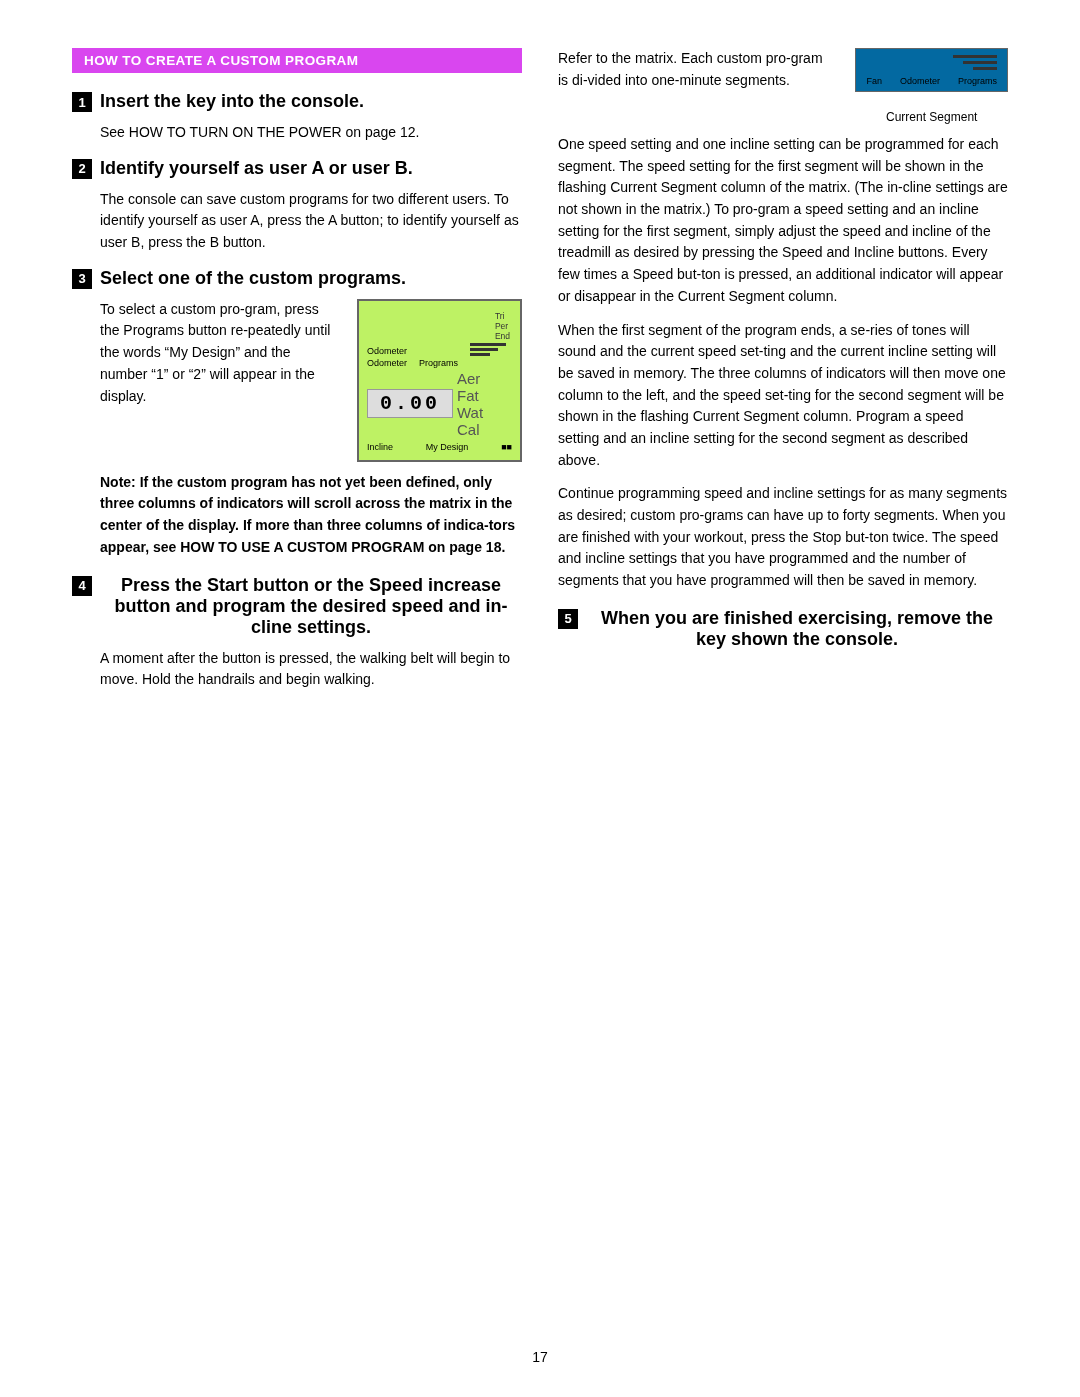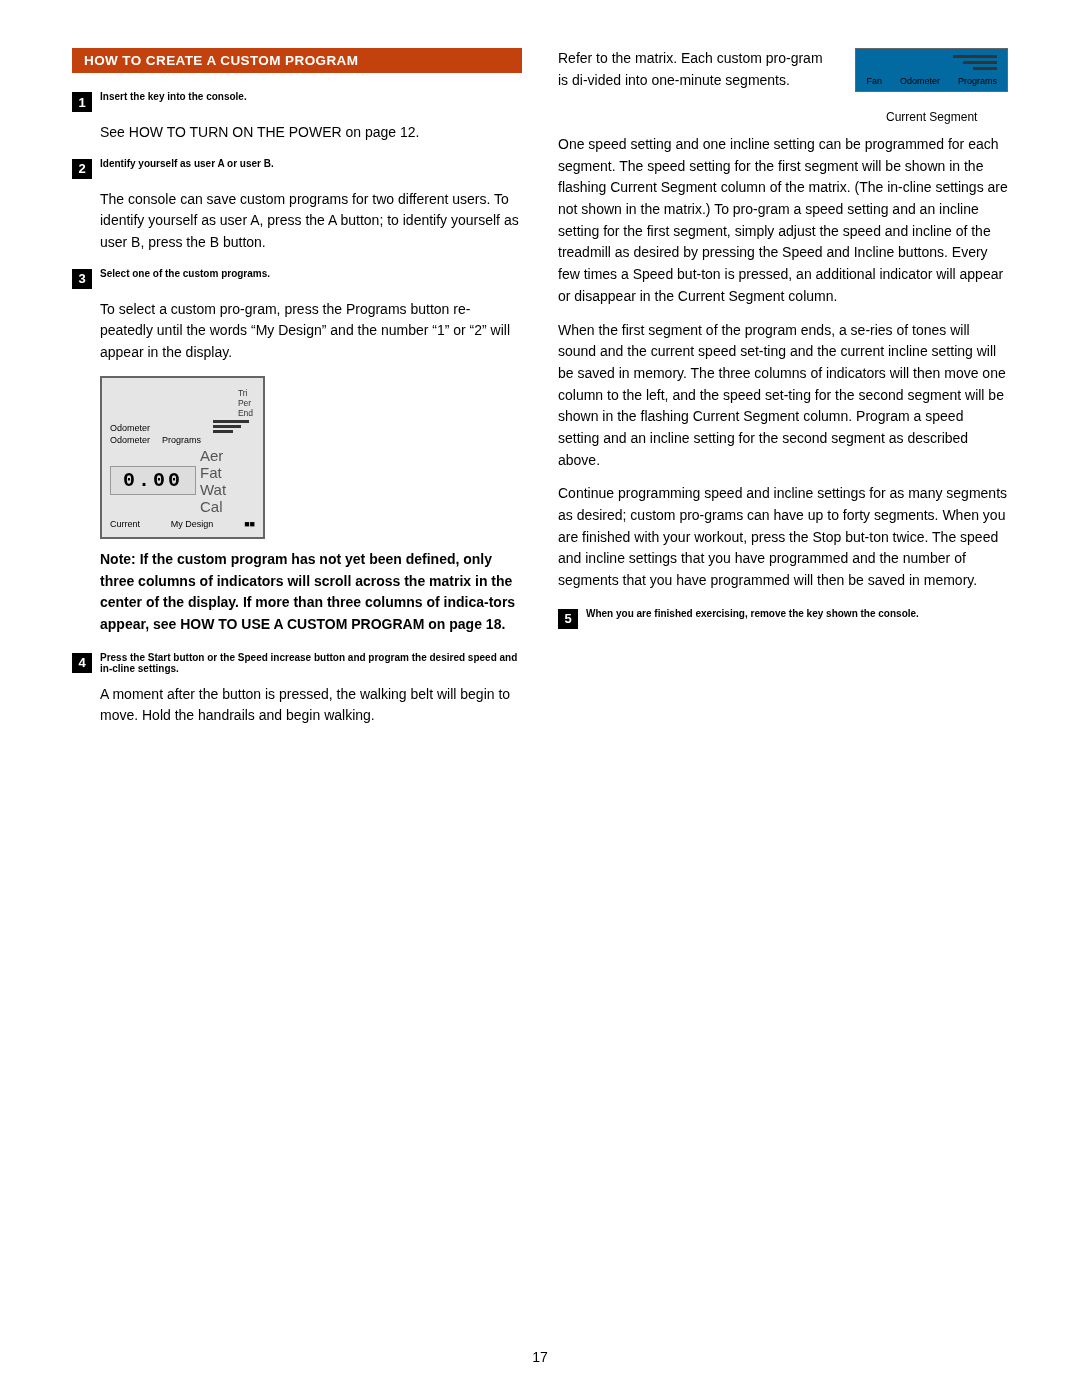--- a/index.html
+++ b/index.html
@@ -22,21 +22,21 @@
       display: flex;
       gap: 36px;
     }
     .col-left {
       flex: 1 1 0;
     }
     .col-right {
       flex: 1 1 0;
     }
     .section-header {
-      background: #c2410c;
+      background: #d946ef;
       color: #fff;
       font-weight: bold;
       font-size: 13.5px;
       padding: 5px 12px;
       letter-spacing: 0.03em;
       margin-bottom: 18px;
     }
     .step {
       display: flex;
       align-items: flex-start;
@@ -52,57 +52,57 @@
       height: 20px;
       display: flex;
       align-items: center;
       justify-content: center;
       margin-right: 8px;
       margin-top: 1px;
       flex-shrink: 0;
     }
     .step-title {
       font-weight: bold;
-      font-size: 10px;
+      font-size: 18px;
+      text-align: center;
     }
     .body-text {
       font-size: 14px;
       line-height: 1.55;
       margin-top: 7px;
       margin-left: 28px;
     }
     .note-bold {
       font-size: 14px;
       line-height: 1.55;
       margin-top: 10px;
       margin-left: 28px;
       font-weight: bold;
     }
     .step3-layout {
       display: flex;
-      gap: 12px;
+      gap: 20px;
       margin-top: 7px;
       margin-left: 28px;
       align-items: flex-start;
-      flex-direction: column;
     }
     .step3-text {
       font-size: 14px;
       line-height: 1.55;
       flex: 1;
     }
     
     .console-diagram {
       border: 2px solid #666;
       width: 165px;
       flex-shrink: 0;
       padding: 10px 8px 8px 8px;
       font-size: 10px;
       position: relative;
-      background: #e5e5e5;
+      background: #bef264;
     }
     .page-number {
       text-align: center;
       position: absolute;
       bottom: 32px;
       left: 0;
       right: 0;
       font-size: 14px;
     }
     .matrix-box {
@@ -162,21 +162,21 @@
             <span style="font-size:9px;">Odometer</span>
             <span style="font-size:9px; margin-left:8px;">Programs</span>
           </div>
 
           <div style="display:flex; align-items:center; gap:4px; margin-bottom:4px;">
             <span style="font-family:'Courier New',monospace; font-size:20px; font-weight:bold; border:1.5px solid #999; background:#ddd; padding:2px 12px; letter-spacing:3px;">0.00</span>
             <span style="font-size:15px; color:#555;">Aer<br>Fat<br>Wat<br>Cal</span>
           </div>
 
           <div style="display:flex; justify-content:space-between; font-size:9px;">
-            <span>Current</span>
+            <span>Incline</span>
             <span>My Design</span>
             <span>■■</span>
           </div>
         </div>
       </div>
       <div class="note-bold">Note: If the custom program has not yet been defined, only three columns of indicators will scroll across the matrix in the center of the display. If more than three columns of indica-tors appear, see HOW TO USE A CUSTOM PROGRAM on page 18.</div>
 
       <div class="step" style="margin-top:16px;">
         <div class="step-num">4</div>
         <span class="step-title">Press the Start button or the Speed increase button and program the desired speed and in-cline settings.</span>

